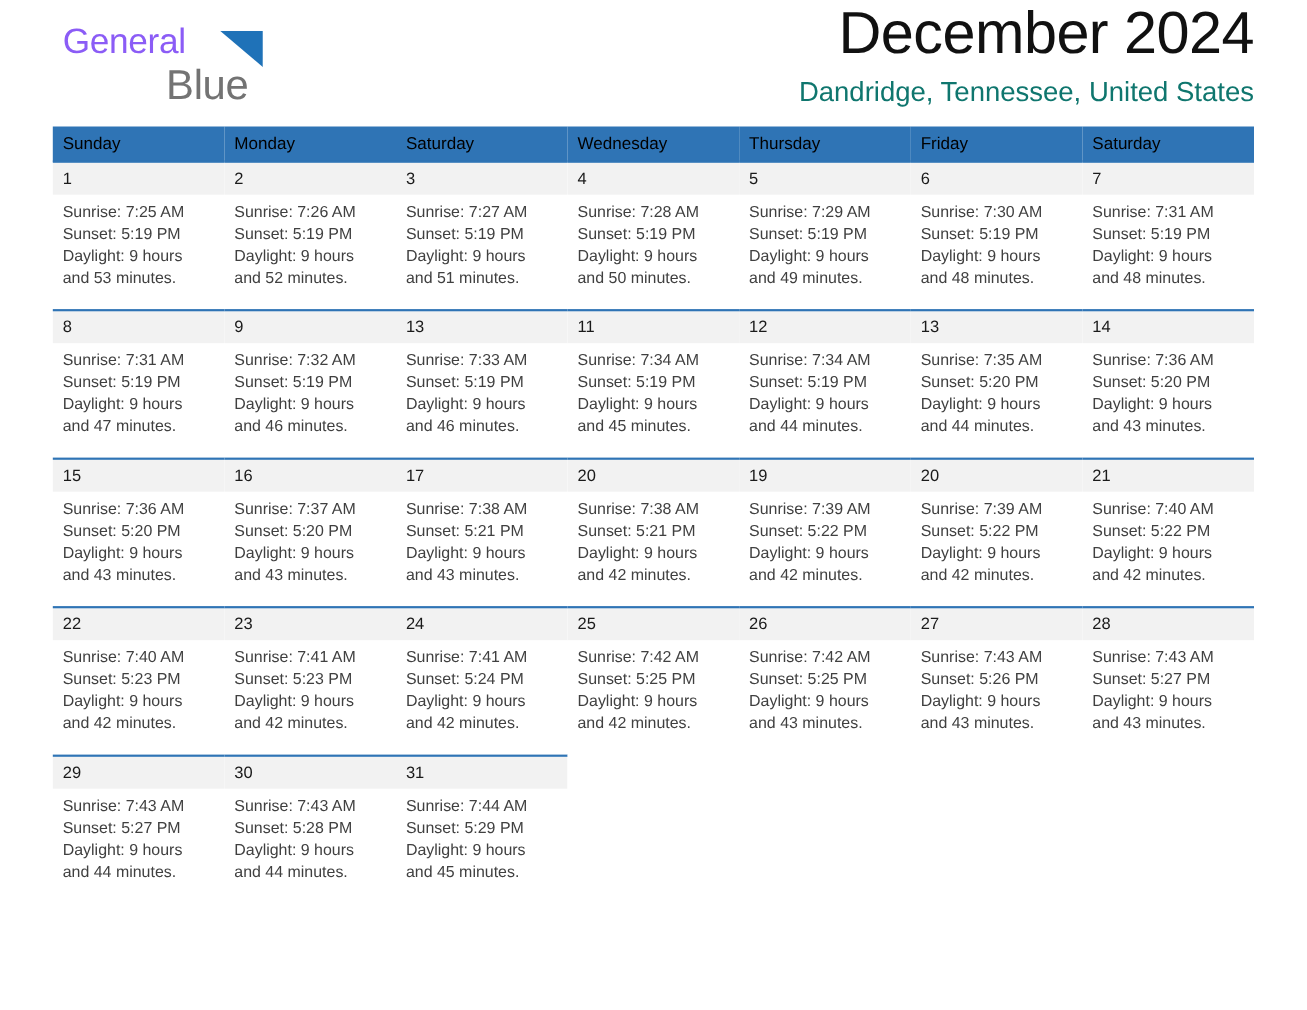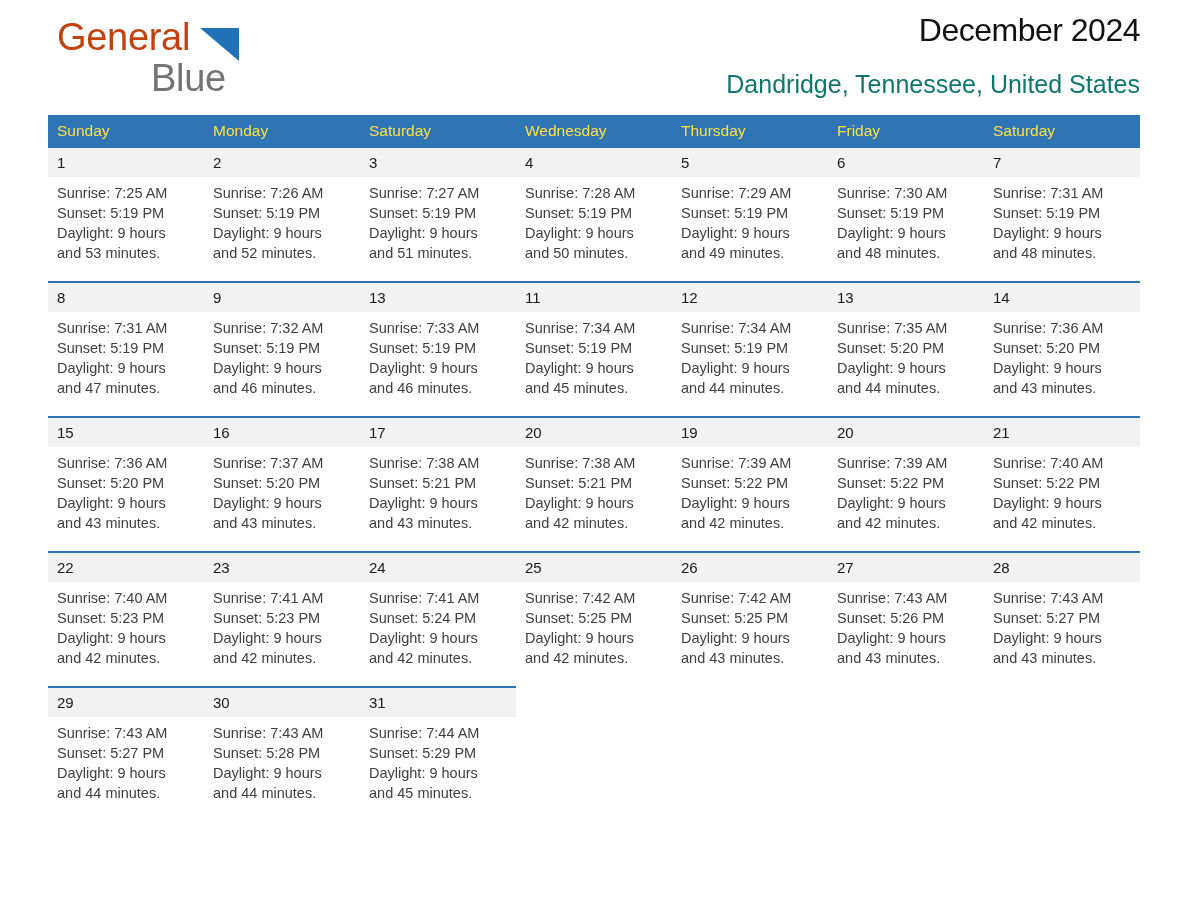--- a/index.html
+++ b/index.html
@@ -36,23 +36,23 @@
   .brand {
     position: relative;
     margin-top: 15px;
     width: 300px;
     height: 86px;
   }
   .brand-line1 {
     position: absolute;
     left: 9px;
     top: 0px;
-    font-size: 38px;
+    font-size: 32px;
     letter-spacing: -0.3px;
-    color: #c2410c;
+    color: #8b5cf6;
     font-weight: 400;
     line-height: 44px;
     white-space: nowrap;
   }
   .brand-tri {
     position: absolute;
     left: 152px;
     top: 13px;
     width: 39px;
     height: 33px;
@@ -69,21 +69,21 @@
     font-weight: 400;
     line-height: 44px;
     white-space: nowrap;
   }
 
   .title-wrap {
     text-align: right;
     padding-top: 2px;
   }
   .month-title {
-    font-size: 32px;
+    font-size: 54px;
     font-weight: 400;
     color: #111111;
     line-height: 56px;
     letter-spacing: -0.5px;
     white-space: nowrap;
   }
   .location {
     font-size: 25px;
     font-weight: 400;
     color: #0f766e;
@@ -94,21 +94,21 @@
 
   
   .calendar {
     width: 1092px;
     border-collapse: collapse;
     table-layout: fixed;
   }
 
   .weekday-row th {
     background: #2f74b5;
-    color: #fde047;
+    color: #000000;
     font-size: 15.5px;
     font-weight: 400;
     text-align: left;
     padding: 7px 0 7px 9px;
     height: 31px;
     line-height: 17px;
     border: none;
   }
 
   td.day-cell {

